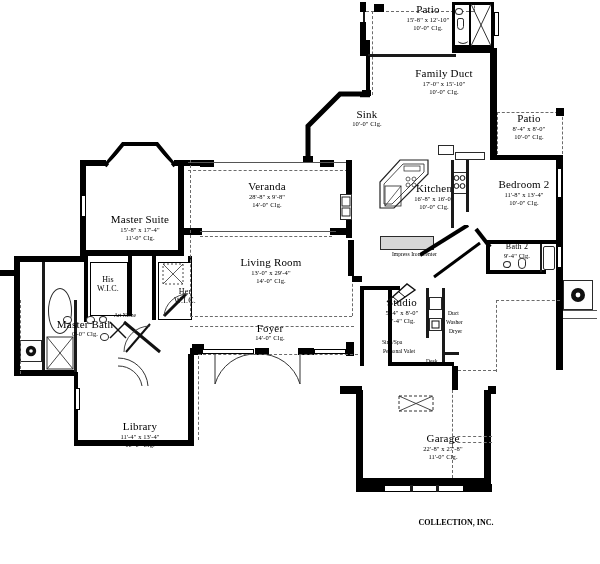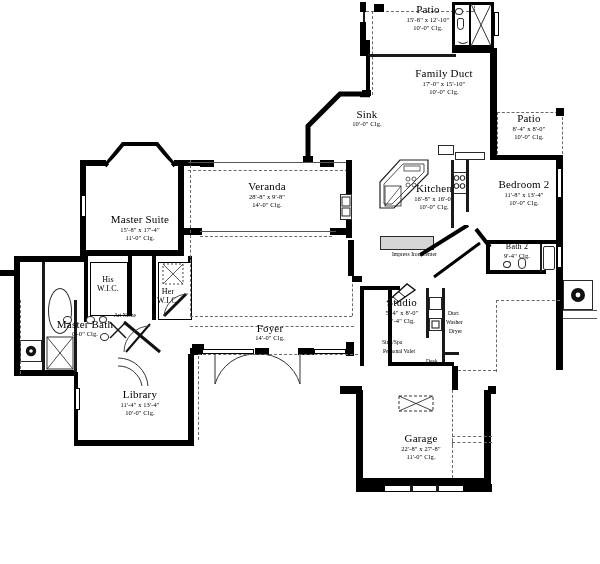--- a/index.html
+++ b/index.html
@@ -314,21 +314,21 @@
   <svg style="position:absolute;left:162px;top:263px;width:22px;height:22px;">
     <rect x="1" y="1" width="20" height="20" fill="none" stroke="#333" stroke-width="0.9" stroke-dasharray="2,2"></rect>
     <line x1="1" y1="1" x2="21" y2="21" stroke="#333" stroke-width="0.8"></line>
     <line x1="21" y1="1" x2="1" y2="21" stroke="#333" stroke-width="0.8"></line>
   </svg>
 
   <div class="room xs" style="left:92px; top:276px; width:32px;">
     <span class="nm xs">His</span>
     <span class="nm xs">W.I.C.</span>
   </div>
-  <div class="room xs" style="left:144px; top:288px; width:48px;">
+  <div class="room xs" style="left:161px; top:288px; width:48px;">
     <span class="nm xs">Her</span>
     <span class="nm xs">W.I.C.</span>
   </div>
 
   <div class="wall" style="left:14px; top:256px; width:6px;  height:120px;"></div>
   <div class="wall" style="left:14px; top:256px; width:70px; height:6px;"></div>
   <div class="wall" style="left:14px; top:370px; width:60px; height:6px;"></div>
   <div class="wall" style="left:0px;  top:270px; width:20px; height:6px;"></div>
   <div class="wall-thin" style="left:42px; top:262px; width:3px; height:108px;"></div>
   <div class="wall-thin" style="left:74px; top:300px; width:3px; height:72px;"></div>
@@ -392,20 +392,25 @@
   <svg style="position:absolute;left:341px;top:196px;width:10px;height:22px;">
     <rect x="1" y="1" width="8" height="9" fill="none" stroke="#111" stroke-width="0.9"></rect>
     <rect x="1" y="12" width="8" height="8" fill="none" stroke="#111" stroke-width="0.9"></rect>
   </svg>
 
   <div class="dashv" style="left:190px; top:240px; height:76px;"></div>
   <div class="dashv" style="left:352px; top:240px; height:76px;"></div>
   <div class="dash" style="left:190px; top:316px; width:162px;"></div>
   <div class="wall" style="left:348px; top:240px; width:6px; height:36px;"></div>
 
+  <div class="room" style="left:228px; top:256px; width:86px;">
+    <span class="nm">Living Room</span>
+    <span class="dim">13'-0" x 29'-4"</span>
+    <span class="clg">14'-0"  Clg.</span>
+  </div>
 
   <div class="wall" style="left:190px; top:348px; width:12px; height:7px;"></div>
   <div class="wall" style="left:255px; top:348px; width:14px; height:7px;"></div>
   <div class="wall" style="left:298px; top:348px; width:16px; height:7px;"></div>
   <div class="wall" style="left:346px; top:342px; width:8px;  height:14px;"></div>
   <div class="win" style="left:202px; top:349px; width:52px; height:5px;"></div>
   <div class="win" style="left:314px; top:349px; width:32px; height:5px;"></div>
   <div class="dash" style="left:190px; top:326px; width:164px;"></div>
 
   <div class="room" style="left:240px; top:322px; width:60px;">
@@ -421,21 +426,21 @@
 
   <div class="wall" style="left:74px;  top:372px; width:4px;  height:72px;"></div>
   <div class="wall" style="left:74px;  top:440px; width:120px; height:6px;"></div>
   <div class="wall" style="left:188px; top:354px; width:6px;  height:90px;"></div>
   <div class="win" style="left:75px;  top:388px; width:5px; height:22px;"></div>
   <svg style="position:absolute;left:116px;top:356px;width:40px;height:32px;">
     <path d="M2,2 A30,30 0 0 1 32,30" fill="none" stroke="#333" stroke-width="1"></path>
     <path d="M2,10 A24,24 0 0 1 26,30" fill="none" stroke="#333" stroke-width="1"></path>
   </svg>
 
-  <div class="room" style="left:102px; top:388px; width:76px;font-family:Liberation Serif, serif;">
+  <div class="room" style="left:102px; top:420px; width:76px;font-family:Liberation Serif, serif;">
     <span class="nm">Library</span>
     <span class="dim">11'-4" x 13'-4"</span>
     <span class="clg">10'-0"  Clg.</span>
   </div>
 
   <div class="wall" style="left:194px; top:348px; width:6px;  height:6px;"></div>
   <div class="dashv" style="left:198px; top:356px; height:84px;"></div>
   <div class="dash" style="left:198px; top:354px; width:160px;"></div>
 
   <div class="wall" style="left:356px; top:390px; width:7px;  height:94px;"></div>
@@ -454,31 +459,32 @@
   <div class="dash" style="left:452px; top:436px; width:40px;"></div>
   <div class="dashv" style="left:452px; top:440px; height:38px;"></div>
   <div class="dash" style="left:452px; top:442px; width:40px;"></div>
 
   <svg style="position:absolute;left:398px;top:395px;width:36px;height:18px;">
     <rect x="1" y="1" width="34" height="15" fill="none" stroke="#333" stroke-width="1" stroke-dasharray="3,2"></rect>
     <line x1="1" y1="1" x2="35" y2="16" stroke="#333" stroke-width="0.9"></line>
     <line x1="35" y1="1" x2="1" y2="16" stroke="#333" stroke-width="0.9"></line>
   </svg>
 
-  <div class="room" style="left:380px; top:432px; width:82px;">
+  <div class="room" style="left:402px; top:432px; width:82px;">
     <span class="nm">Garage</span>
     <span class="dim">22'-8" x 27'-8"</span>
     <span class="clg">11'-0"  Clg.</span>
   </div>
 
   <div class="wall" style="left:352px; top:276px; width:10px; height:6px;"></div>
   <div class="wall" style="left:192px; top:344px; width:12px; height:6px;"></div>
   <div class="wall" style="left:452px; top:366px; width:6px;  height:24px;"></div>
   <div class="dash" style="left:458px; top:370px; width:38px;"></div>
   <div class="dashv" style="left:496px; top:300px; height:72px;"></div>
   <div class="dash" style="left:496px; top:300px; width:64px;"></div>
   <div class="dashv" style="left:190px; top:160px; height:78px;"></div>
   <div class="dashv" style="left:20px;  top:300px; height:74px;"></div>
 
   <div class="copy" style="left:370px; top:518px; width:172px;">
+    <span>COLLECTION, INC.</span>
   </div>
 
 </div>
 
 </body></html>

